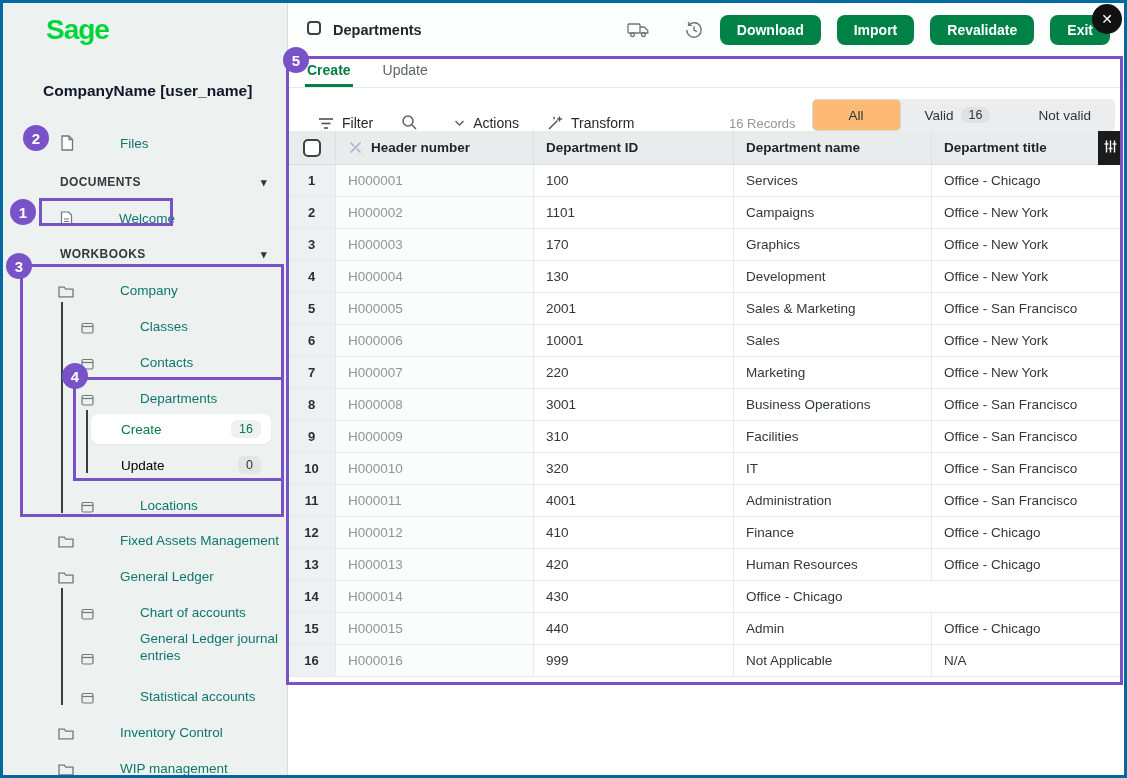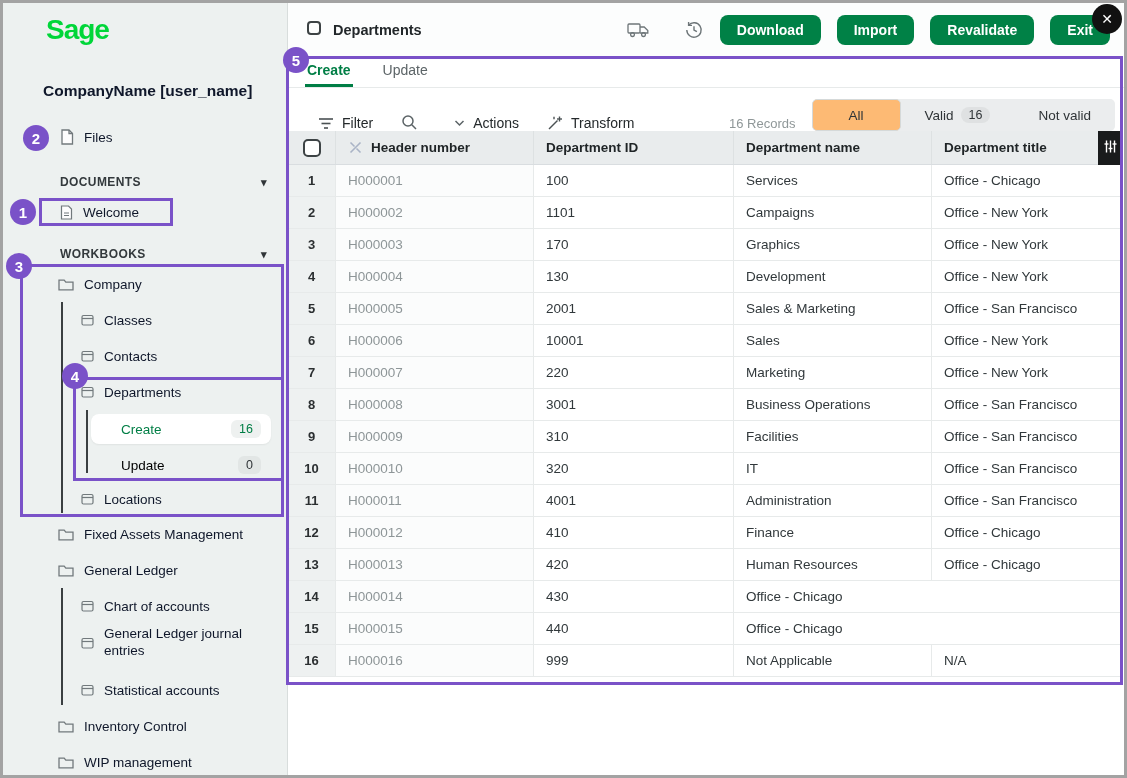--- a/index.html
+++ b/index.html
@@ -1,23 +1,23 @@
 <!DOCTYPE html>
 <html><head>
 <meta charset="utf-8">
 <style>
   * { margin:0; padding:0; box-sizing:border-box; }
   html,body { width:1127px; height:778px; font-family:"Liberation Sans", sans-serif; background:#fff; }
-  .window { position:relative; width:1127px; height:778px; border:3px solid #a3a3a3; background:#fff; overflow:hidden; }
+  .window { position:relative; width:1127px; height:778px; border:3px solid #0369a1; background:#fff; overflow:hidden; }
 
   
   .sidebar { position:absolute; left:0; top:0; bottom:0; width:285px; background:#edf1f0; border-right:1px solid #d8dddc; }
   .logo { position:absolute; left:43px; top:11px; font-size:28px; font-weight:bold; color:#00d639; letter-spacing:-1px; }
   .company-title { position:absolute; left:40px; top:79px; font-size:15.5px; font-weight:bold; color:#0f172a; }
-  .srow { position:absolute; left:0; right:0; height:28px; display:flex; align-items:center; font-size:13.5px; color:#0f172a; }
+  .srow { position:absolute; left:0; right:0; height:28px; display:flex; align-items:flex-end; font-size:13.5px; color:#0f766e;gap:36px; }
   .srow .ticon { display:inline-flex; margin-right:10px; flex:0 0 auto; }
   .sec-hdr { position:absolute; left:57px; right:20px; height:22px; display:flex; align-items:center; justify-content:space-between; font-size:12px; font-weight:bold; color:#33393c; letter-spacing:.4px; }
   .chev { font-size:11px; color:#2f3437; }
   .ind1 { padding-left:55px; }
   .ind2 { padding-left:78px; }
   .vline { position:absolute; width:2px; background:#3a3f41; }
   .pill { position:absolute; left:88px; right:16px; height:30px; border-radius:8px; display:flex; align-items:center; }
   .pill.active { background:#fff; box-shadow:0 1px 2px rgba(0,0,0,.06); }
   .pill .plabel { padding-left:30px; font-size:13.5px; }
   .pill.active .plabel { color:#007e45; }
@@ -436,20 +436,21 @@
       <div class="tr">
           <div class="td num">14</div>
           <div class="td hnum">H000014</div>
           <div class="td">430</div>
           <div class="td last">Office - Chicago</div>
         </div>
       <div class="tr">
           <div class="td num">15</div>
           <div class="td hnum">H000015</div>
           <div class="td">440</div>
+          <div class="td">Admin</div>
           <div class="td last">Office - Chicago</div>
         </div>
       <div class="tr">
           <div class="td num">16</div>
           <div class="td hnum">H000016</div>
           <div class="td">999</div>
           <div class="td">Not Applicable</div>
           <div class="td last">N/A</div>
         </div>
     </div>

